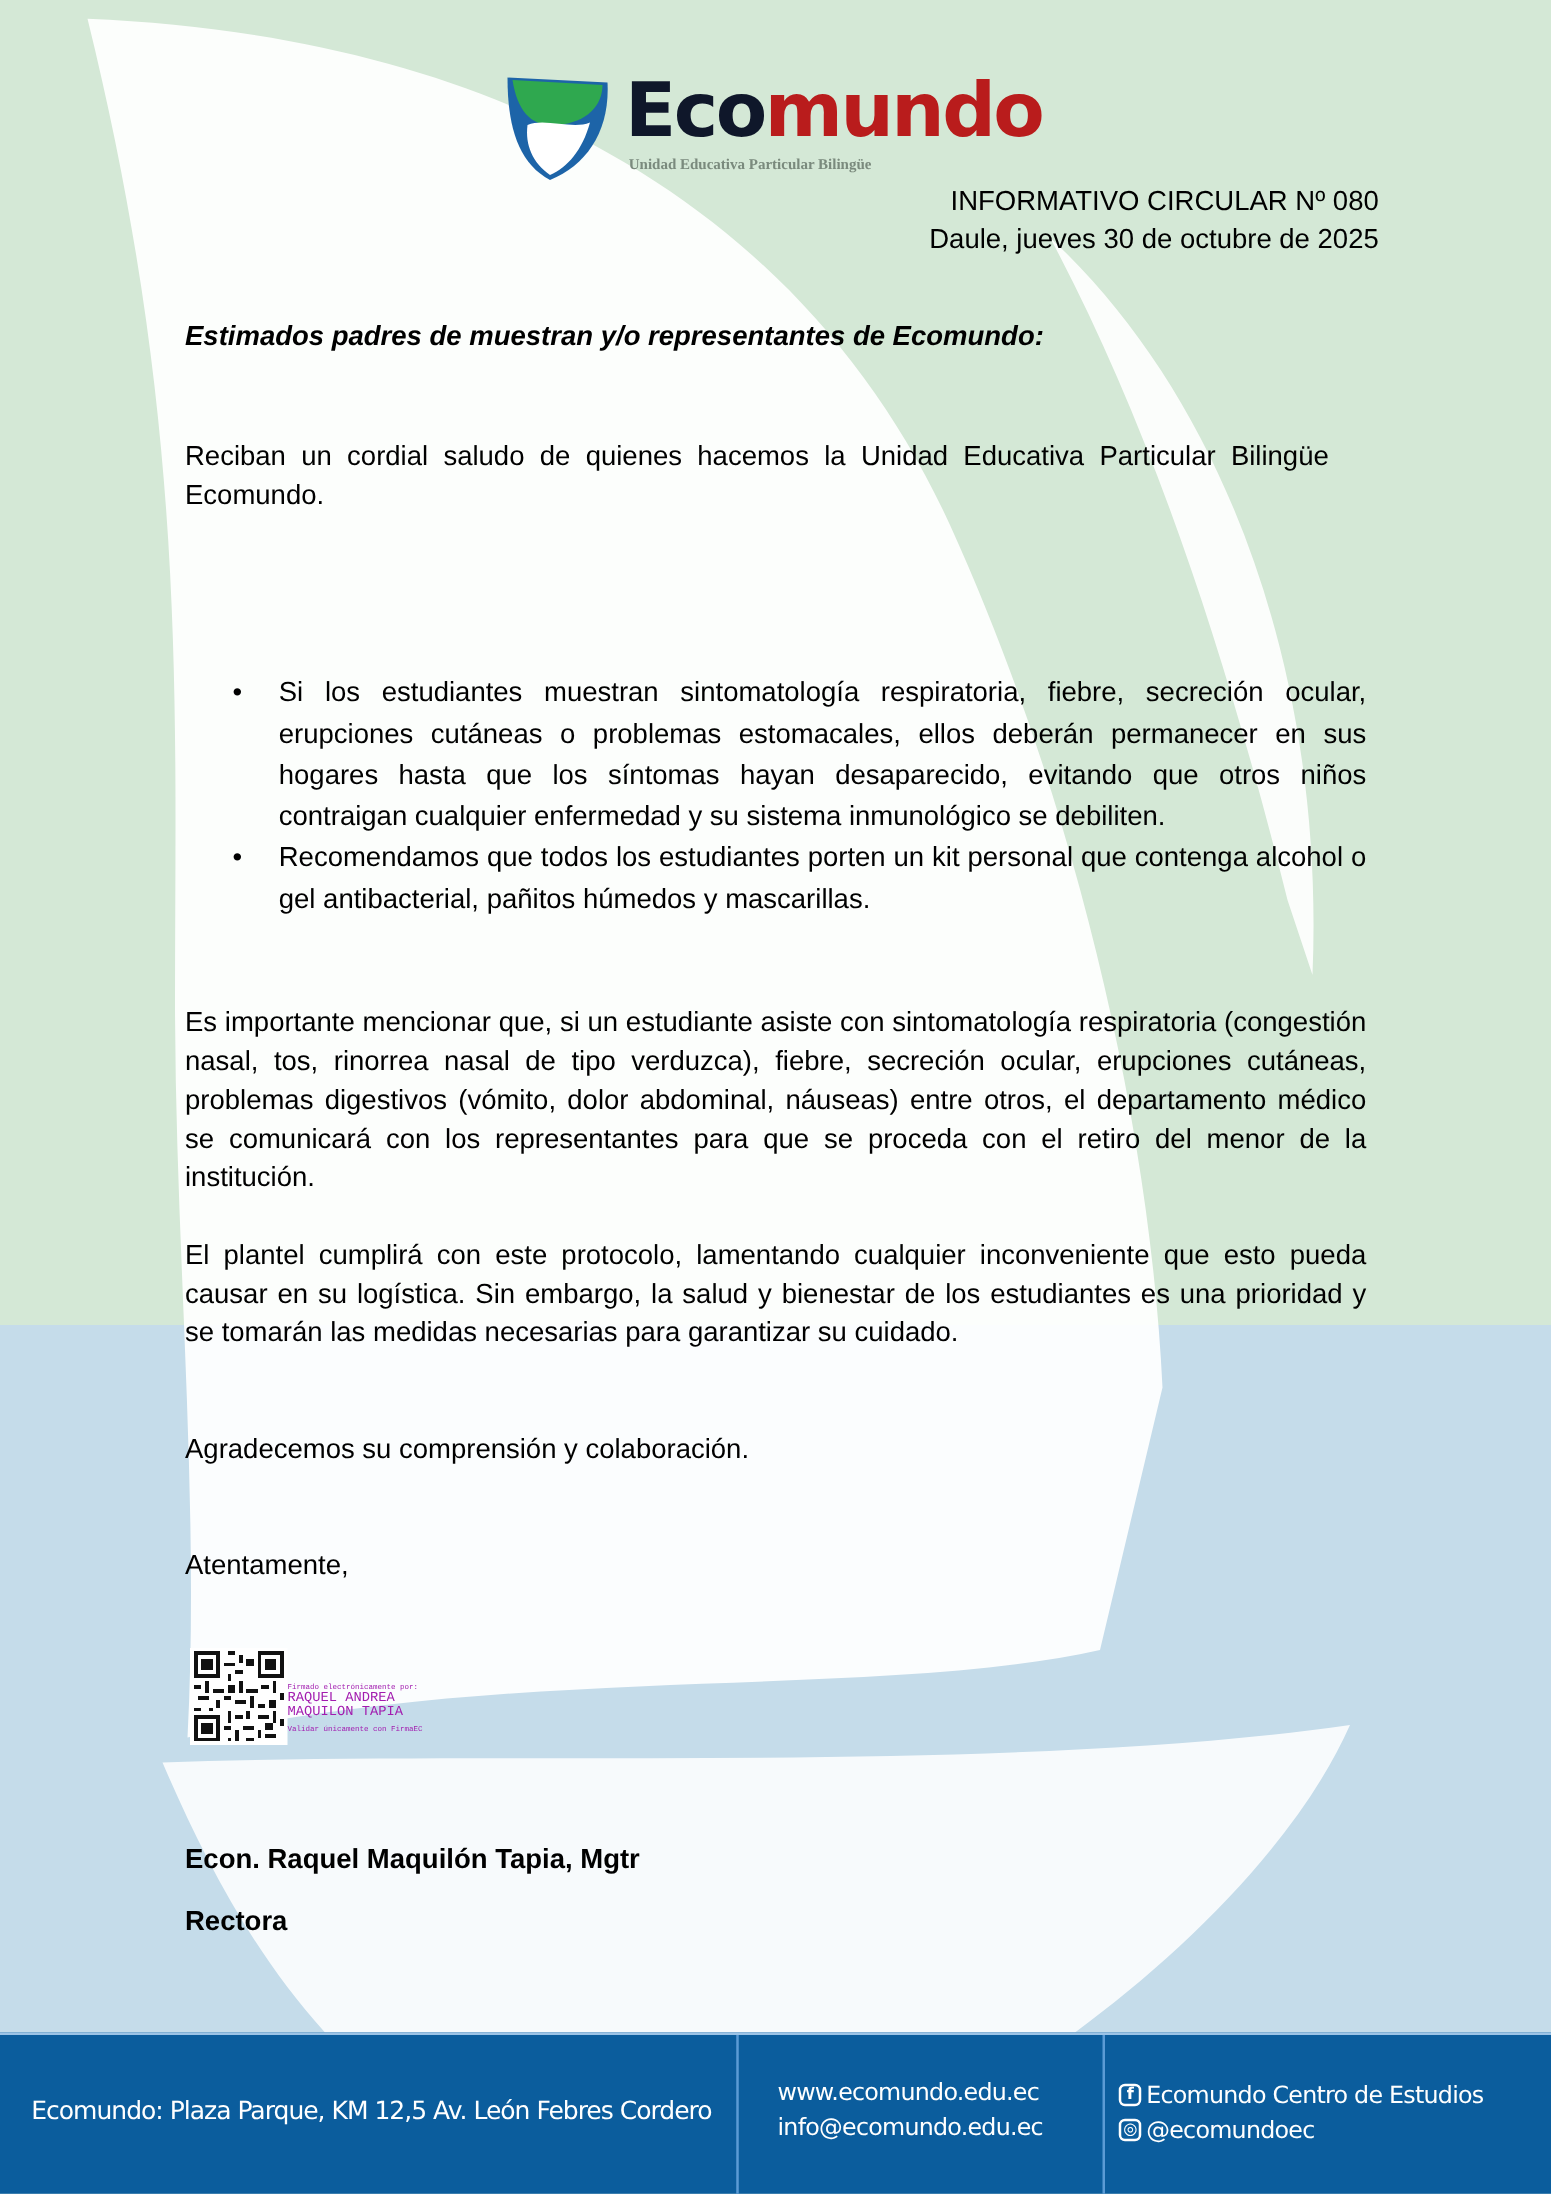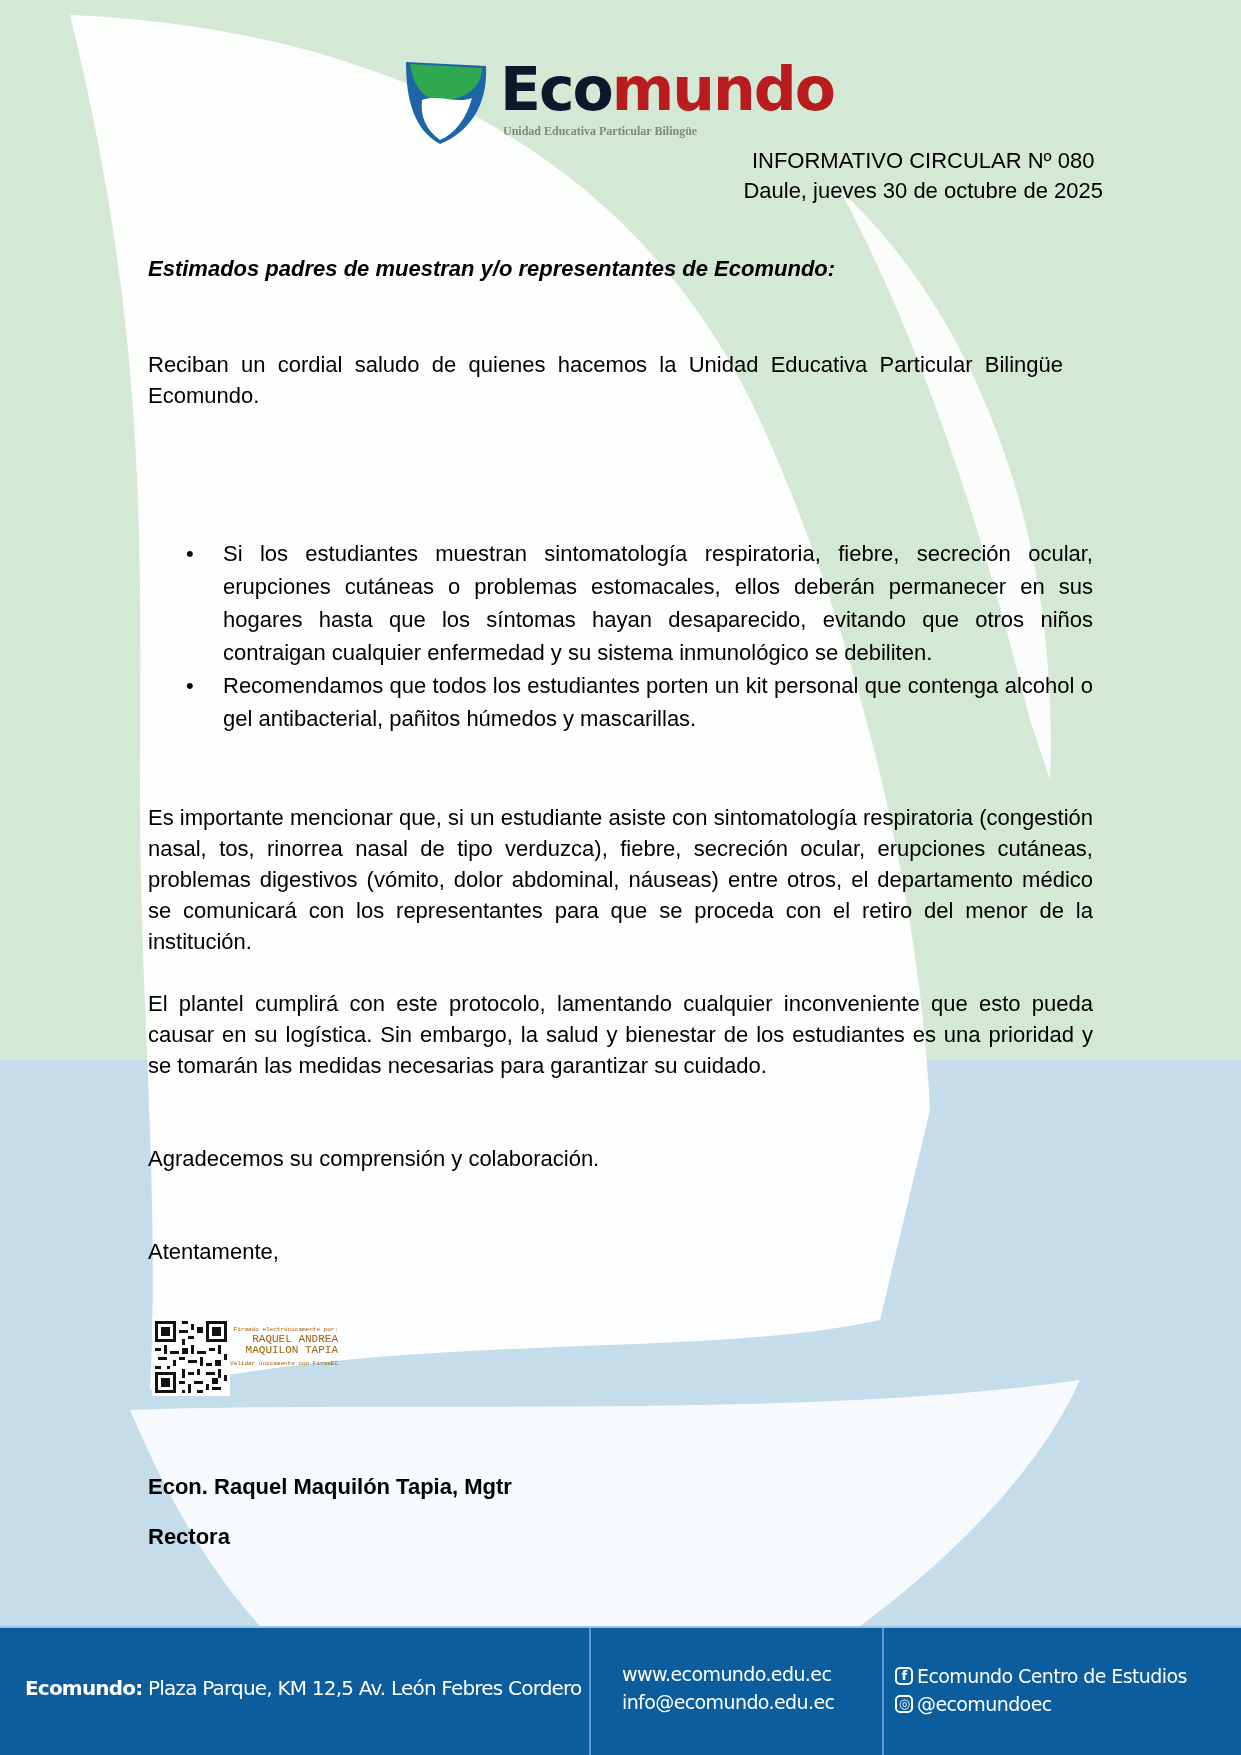--- a/index.html
+++ b/index.html
@@ -4,43 +4,43 @@
 <style>
   html, body { margin: 0; padding: 0; }
   body { width: 1241px; height: 1755px; position: relative; overflow: hidden; background: #d4e8d6; font-family: "Liberation Sans", sans-serif; color: #000; }
   .bg { position: absolute; left: 0; top: 0; width: 1241px; height: 1755px; z-index: 0; }
   .content { position: absolute; left: 0; top: 0; width: 1241px; height: 1755px; z-index: 1; }
   .logo { position: absolute; left: 400px; top: 50px; width: 420px; height: 100px; }
   .logo-word { position: absolute; left: 100px; top: 4px; font-family: "DejaVu Sans", sans-serif; font-weight: bold; font-size: 60px; letter-spacing: -2px; line-height: 70px; }
   .logo-word .eco { color: #0f172a; }
   .logo-word .mundo { color: #b91c1c; }
   .logo-sub { position: absolute; left: 103px; top: 74px; font-family: Liberation Serif, serif; font-weight: bold; font-size: 12px; color: #7a8a7d; white-space: nowrap; }
-  .header-right { position: absolute; right: 138px; top: 146px; text-align: center; font-size: 22px; line-height: 30px; }
+  .header-right { position: absolute; right: 138px; top: 146px; text-align: right; font-size: 22px; line-height: 30px; }
   .salutation { position: absolute; left: 148px; top: 256px; font-size: 22px; font-weight: bold; font-style: italic; }
   .para { position: absolute; left: 148px; width: 945px; font-size: 22px; line-height: 31px; text-align: justify; }
   .p1 { top: 349px; width: 915px; }
   .p2 { top: 443px; }
   .bullets { position: absolute; left: 148px; top: 537px; width: 945px; font-size: 22px; line-height: 33px; margin: 0; padding: 0; list-style: none; }
   .bullets li { position: relative; padding-left: 75px; text-align: justify; margin-bottom: 0; }
   .bullets li .dot { position: absolute; left: 38px; top: 0; }
   .p3 { top: 802px; }
   .p4 { top: 988px; }
   .p5 { top: 1143px; }
   .p6 { top: 1236px; }
   .sig { position: absolute; left: 152px; top: 1318px; width: 210px; height: 80px; }
   .qr { position: absolute; left: 0; top: 0; width: 78px; height: 78px; }
-  .sig-text { position: absolute; left: 78px; top: 8px; font-family: "Liberation Mono", monospace; color: #a16207; white-space: nowrap; text-align: right; }
+  .sig-text { position: absolute; left: 78px; top: 28px; font-family: "Liberation Mono", monospace; color: #a21caf; white-space: nowrap; }
   .sig-small { font-size: 6px; line-height: 8px; }
   .sig-name { font-size: 11px; line-height: 11px; }
   .signer { position: absolute; left: 148px; top: 1474px; font-size: 22px; font-weight: bold; }
   .role { position: absolute; left: 148px; top: 1524px; font-size: 22px; font-weight: bold; }
   .footer { position: absolute; left: 0; top: 1626px; width: 1241px; height: 129px; background: #0b5d9d; border-top: 2px solid #9cc3e6; color: #fff; font-family: "DejaVu Sans", sans-serif; }
   .f-sep { position: absolute; top: 0; width: 2px; height: 129px; background: #5b9bd5; }
   .f-addr { position: absolute; left: 25px; top: 48px; font-size: 20px; letter-spacing: -0.8px; white-space: nowrap; }
-  .f-addr b { font-weight: bold; }
+  .f-addr b { font-weight: normal; }
   .f-web { position: absolute; left: 622px; top: 32px; font-size: 19px; line-height: 28px; letter-spacing: -0.6px; }
   .f-social { position: absolute; left: 895px; top: 34px; font-size: 19px; line-height: 28px; letter-spacing: -0.6px; }
   .f-social .row { display: flex; align-items: center; gap: 4px; }
   .f-icon { display: inline-block; width: 18px; height: 18px; border: 2px solid #fff; border-radius: 5px; box-sizing: border-box; font-size: 13px; line-height: 14px; text-align: center; font-weight: bold; }
 </style>
 </head>
 <body>
 
 <svg class="bg" viewBox="0 0 1241 1755" preserveAspectRatio="none">
   <rect x="0" y="0" width="1241" height="1755" fill="#d4e8d6"></rect>

